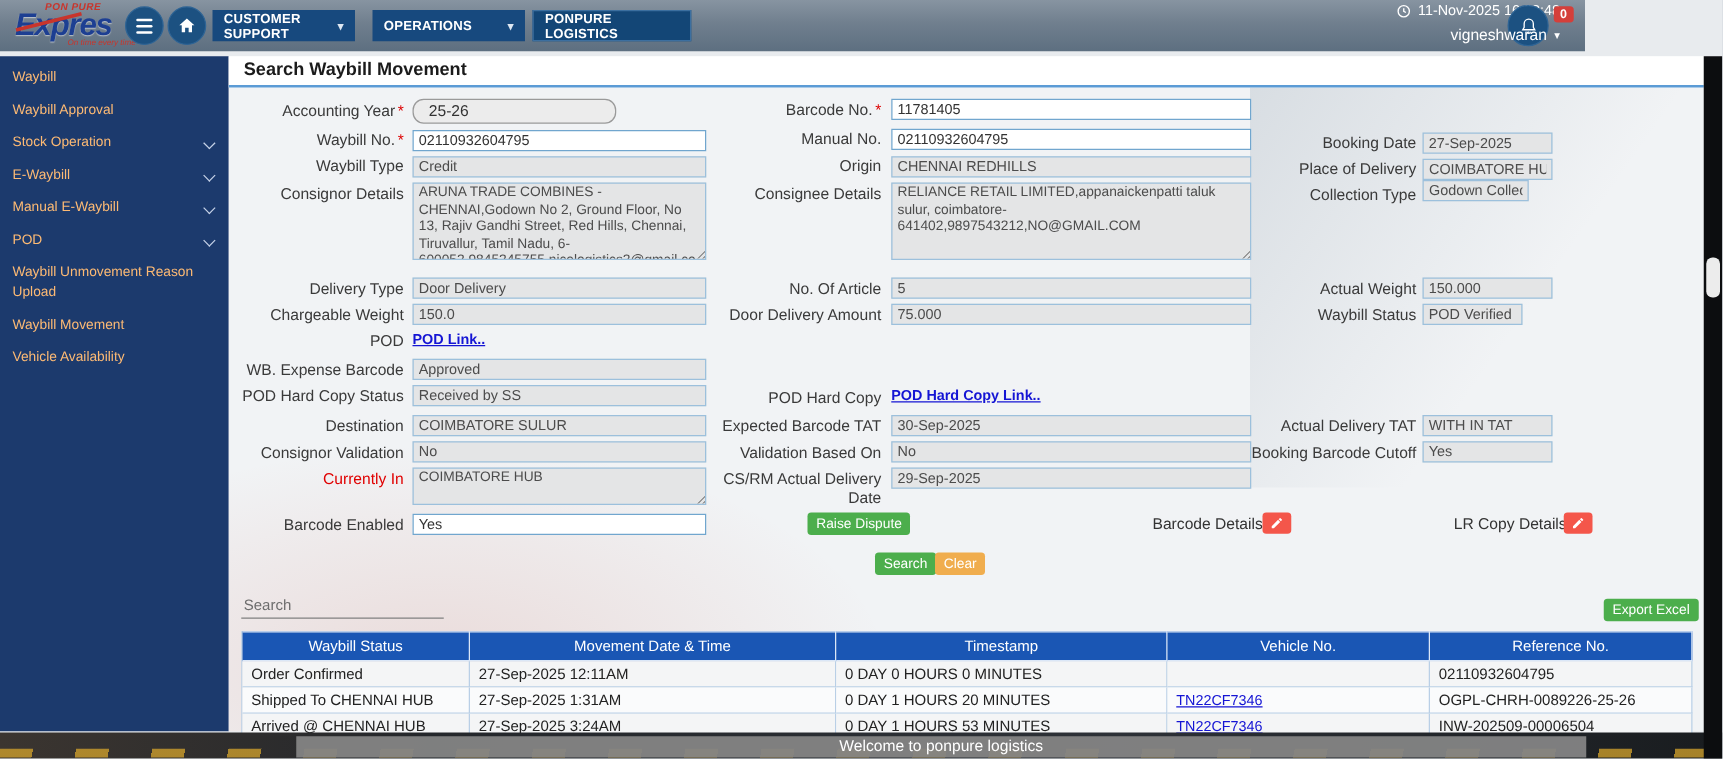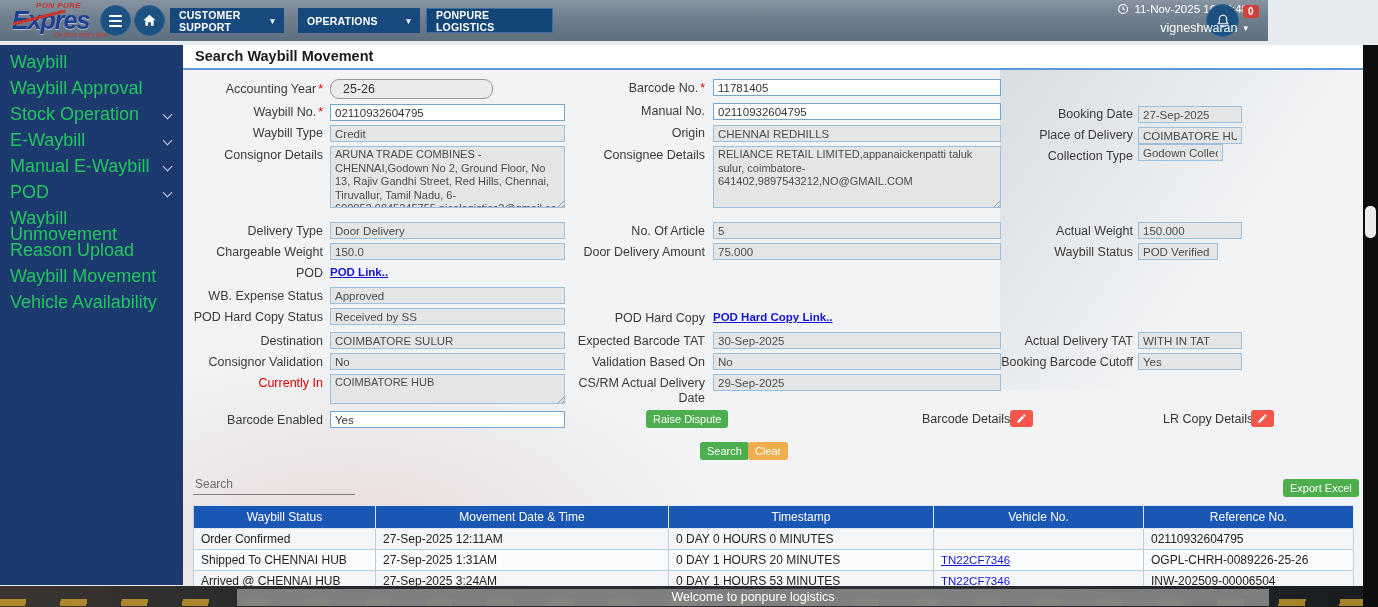--- a/index.html
+++ b/index.html
@@ -24,21 +24,21 @@
   .clockline{position:absolute;top:3px;right:20px;display:flex;align-items:center;gap:5px;color:#fff;font-size:11.5px}
   .bell-wrap{position:absolute;left:1206px;top:4px;width:33px;height:33px;border-radius:50%;background:#1c5181;
              display:flex;align-items:center;justify-content:center;cursor:pointer;border:1px solid #2e6495;box-sizing:border-box}
   .badge{position:absolute;left:1243px;top:5px;background:#d43f3a;color:#fff;font-size:10px;font-weight:bold;
          padding:1px 5px;border-radius:3px}
   .userline{position:absolute;top:21px;right:20px;color:#fff;font-size:12.5px;display:flex;gap:6px;align-items:center;cursor:pointer}
   .userline .caret{font-size:9px}
 
   
   .sidebar{position:absolute;left:0;top:45px;width:183px;height:540px;background:#1c3a6d;padding-top:4px;box-sizing:border-box}
-  .side-item{position:relative;padding:5px 26px 5px 10px;color:#22c55e;font-size:18px;line-height:16px;cursor:pointer}
+  .side-item{position:relative;padding:5px 26px 5px 10px;color:#fdba74;font-size:11px;line-height:16px;cursor:pointer}
   .schev{position:absolute;right:12px;top:10px;width:6px;height:6px;border-right:1.5px solid #c7d3e8;border-bottom:1.5px solid #c7d3e8;transform:rotate(45deg)}
 
   
   .main-bg{position:absolute;left:183px;top:45px;width:1180px;height:540px;background:#f1f3f5}
   .wm-plane{position:absolute;left:1000px;top:60px;width:360px;height:330px;
             background:linear-gradient(125deg,rgba(168,180,191,.35),rgba(240,243,245,0) 60%)}
   .wm-truck{position:absolute;left:183px;top:340px;width:560px;height:245px;
             background:radial-gradient(ellipse at 30% 80%,rgba(196,92,74,.16),rgba(0,0,0,0) 65%)}
   .title-bar{position:absolute;left:183px;top:45px;width:1180px;height:23px;background:#fff;border-bottom:2px solid #5b9bd5}
   .title-bar h1{margin:0;padding-left:12px;font-size:14.5px;line-height:23px;color:#1b1b1b;font-weight:bold}
@@ -176,21 +176,21 @@
 
   <div class="lbl c1" style="top:224px"><span>Delivery Type</span></div>
   <input class="inp" style="left: 330px; top: 222px; width: 235px;" readonly="" value="Door Delivery">
 
   <div class="lbl c1" style="top:245px"><span>Chargeable Weight</span></div>
   <input class="inp" style="left: 330px; top: 243px; width: 235px;" readonly="" value="150.0">
 
   <div class="lbl c1" style="top:266px"><span>POD</span></div>
   <a class="blink" style="left:330px;top:266px">POD Link..</a>
 
-  <div class="lbl c1" style="top:289px"><span>WB. Expense Status</span></div>
+  <div class="lbl c1" style="top:289px"><span>WB. Expense Barcode</span></div>
   <input class="inp" style="left: 330px; top: 287px; width: 235px;" readonly="" value="Approved">
 
   <div class="lbl c1" style="top:310px"><span>POD Hard Copy Status</span></div>
   <input class="inp" style="left: 330px; top: 308px; width: 235px;" readonly="" value="Received by SS">
 
   <div class="lbl c1" style="top:334px"><span>Destination</span></div>
   <input class="inp" style="left: 330px; top: 332px; width: 235px;" readonly="" value="COIMBATORE SULUR">
 
   <div class="lbl c1" style="top:355px"><span>Consignor Validation</span></div>
   <input class="inp" style="left: 330px; top: 353px; width: 235px;" readonly="" value="No">

